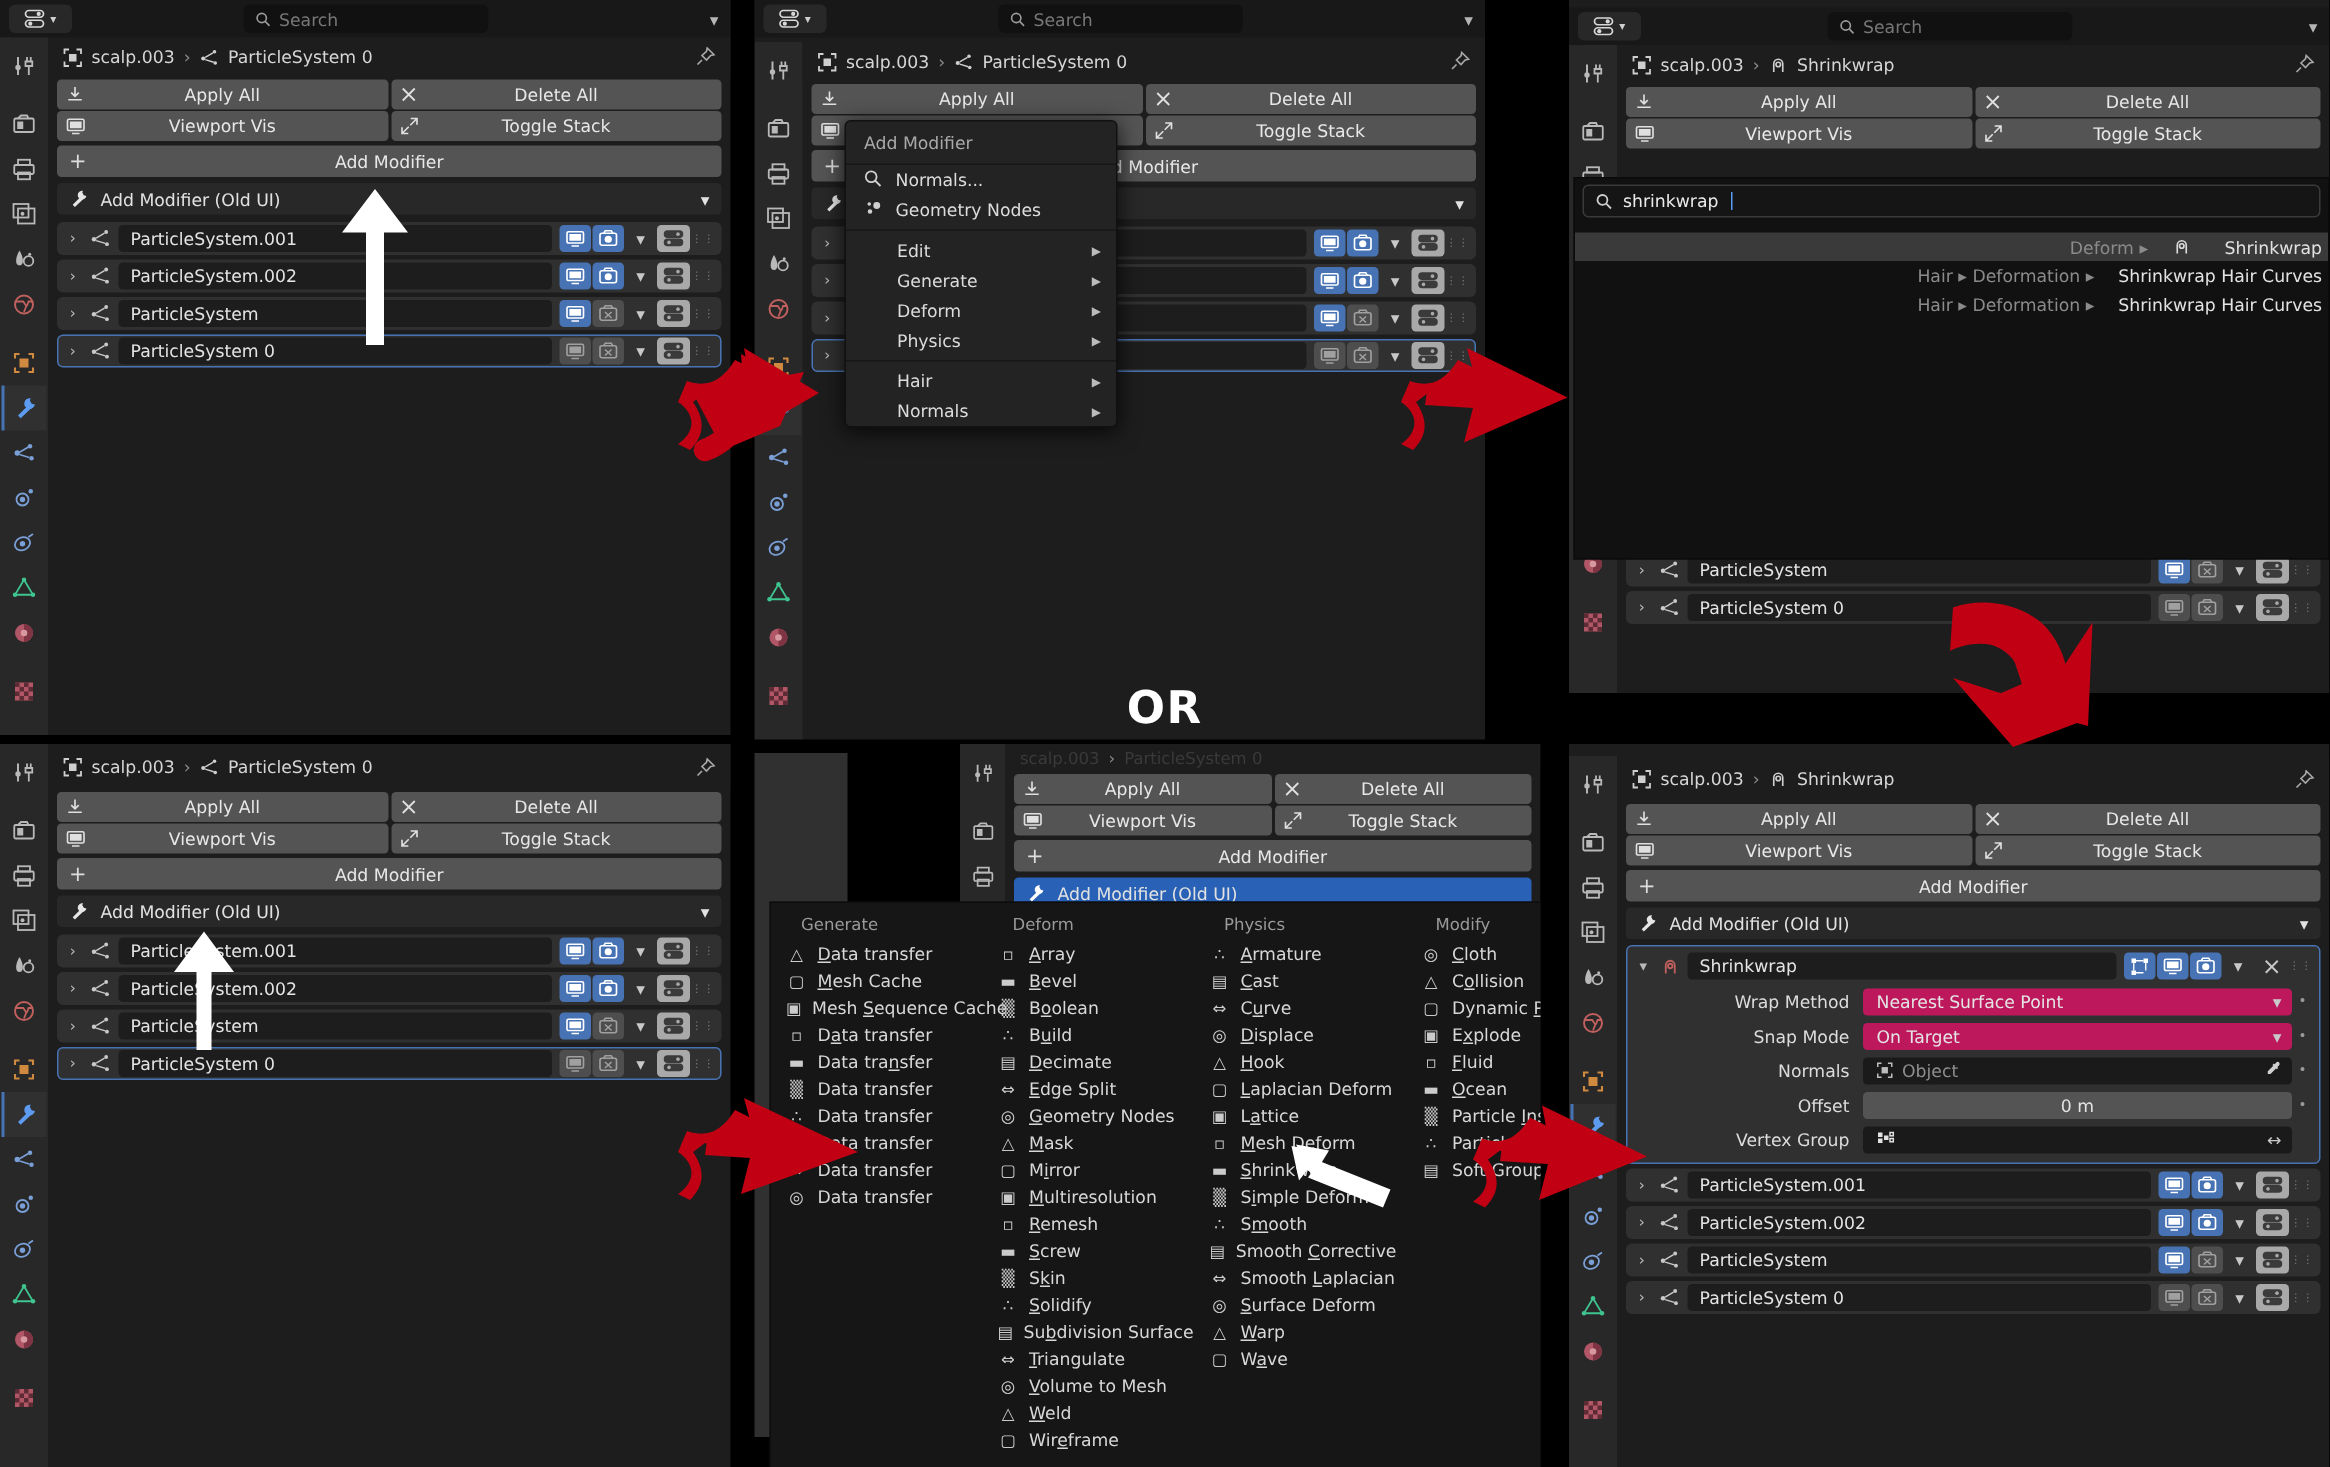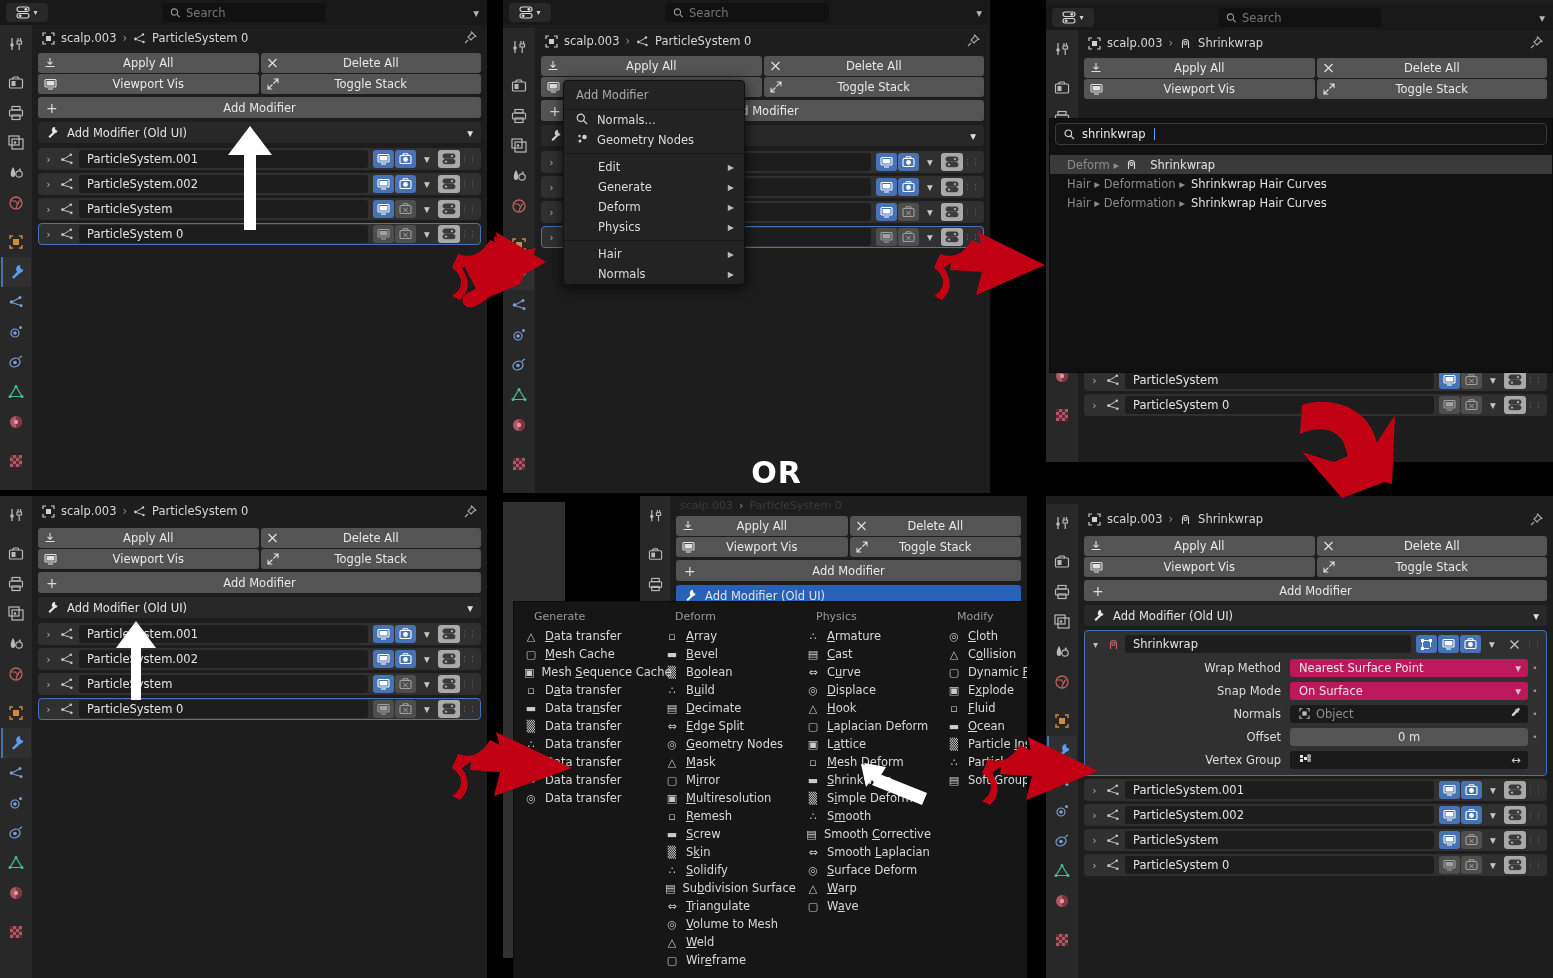--- a/index.html
+++ b/index.html
@@ -59,35 +59,35 @@
   .menutitle{padding:7px 12px 7px 12px;color:#a9a9a9;font-size:11.5px;border-bottom:1px solid #171717;}
   .mi{height:20px;display:flex;align-items:center;gap:9px;padding:0 12px;color:#dcdcdc;font-size:11.5px;position:relative;}
   .mi .arr{position:absolute;right:10px;color:#bbb;font-size:8px;}
   .msep{height:1px;background:#171717;margin:3px 0;}
 
   
   .srchpanel{position:absolute;background:#111;border:1px solid #0b0b0b;}
   .srchinput{margin:4px 5px;height:20px;background:#151515;border:1px solid #3a3a3a;border-radius:4px;
              display:flex;align-items:center;gap:7px;padding-left:8px;color:#eaeaea;font-size:11.5px;}
   .caret{display:inline-block;width:1px;height:12px;background:#5a9bf6;margin-left:1px;}
-  .sres{height:19px;display:flex;align-items:center;gap:6px;padding:0 17px;font-size:11.5px;color:#e2e2e2;}
+  .sres{height:19px;display:flex;align-items:center;gap:16px;padding:0 4px;font-size:11.5px;color:#e2e2e2;justify-content:flex-end;}
   .sres.hl{background:#3a3a3a;}
   .sgrp{color:#8b8b8b;}
 
   
   .gridmenu{position:absolute;background:#161616;border:1px solid #0d0d0d;display:flex;padding:6px 0 8px 0;}
   .gcol{width:129px;padding:0 6px;}
   .ghead{color:#9a9a9a;font-size:11px;padding:2px 0 4px 14px;}
   .gi{height:18px;display:flex;align-items:center;gap:7px;padding-left:4px;color:#d8d8d8;font-size:11.5px;white-space:nowrap;}
   .gi u{text-decoration:underline;}
 
   
   .swbox{margin:4px 6px 0 6px;border:1px solid #4772b3;border-radius:4px;background:#303030;padding-bottom:5px;}
   .swhead{height:22px;display:flex;align-items:center;gap:5px;padding:2px 4px 0 4px;position:relative;}
-  .prow{display:flex;align-items:center;height:21px;margin-top:2px;padding-right:4px;margin-left:48px;}
+  .prow{display:flex;align-items:center;height:21px;margin-top:2px;padding-right:4px;}
   .plabel{width:148px;text-align:right;padding-right:9px;color:#dcdcdc;font-size:11.5px;}
   .pval{flex:1;height:18px;background:#be185d;border-radius:3px;display:flex;align-items:center;
         padding-left:9px;color:#e4e4e4;font-size:11.5px;position:relative;}
   .pval.dark{background:#1a1a1a;}
   .pval.num{justify-content:center;background:#545454;padding-left:0;align-items:center;}
   .pval .rch{position:absolute;right:7px;color:#c9c9c9;}
   .pdot{width:14px;text-align:center;color:#9a9a9a;font-size:9px;}
   .ph{color:#8e8e8e;}
 
   .orlabel{position:absolute;left:0;right:0;text-align:center;font-weight:bold;font-size:30px;
@@ -2051,21 +2051,21 @@
             <div class="plabel">Wrap Method</div>
             <div class="pval">
               <span>Nearest Surface Point</span>
               <span class="rch">▾</span>
             </div>
             <div class="pdot">•</div>
           </div>
           <div class="prow">
             <div class="plabel">Snap Mode</div>
             <div class="pval">
-              <span>On Surface</span>
+              <span>On Target</span>
               <span class="rch">▾</span>
             </div>
             <div class="pdot">•</div>
           </div>
           <div class="prow">
             <div class="plabel">Normals</div>
             <div class="pval dark">
               <span style="display:flex;margin-right:6px;">
                 <svg width="11" height="11" viewBox="0 0 13 13">
                   <path d="M1 4 V1 h3 M9 1 h3 v3 M12 9 v3 h-3 M4 12 H1 V9" fill="none" stroke="#bdbdbd" stroke-width="1.2"></path>

